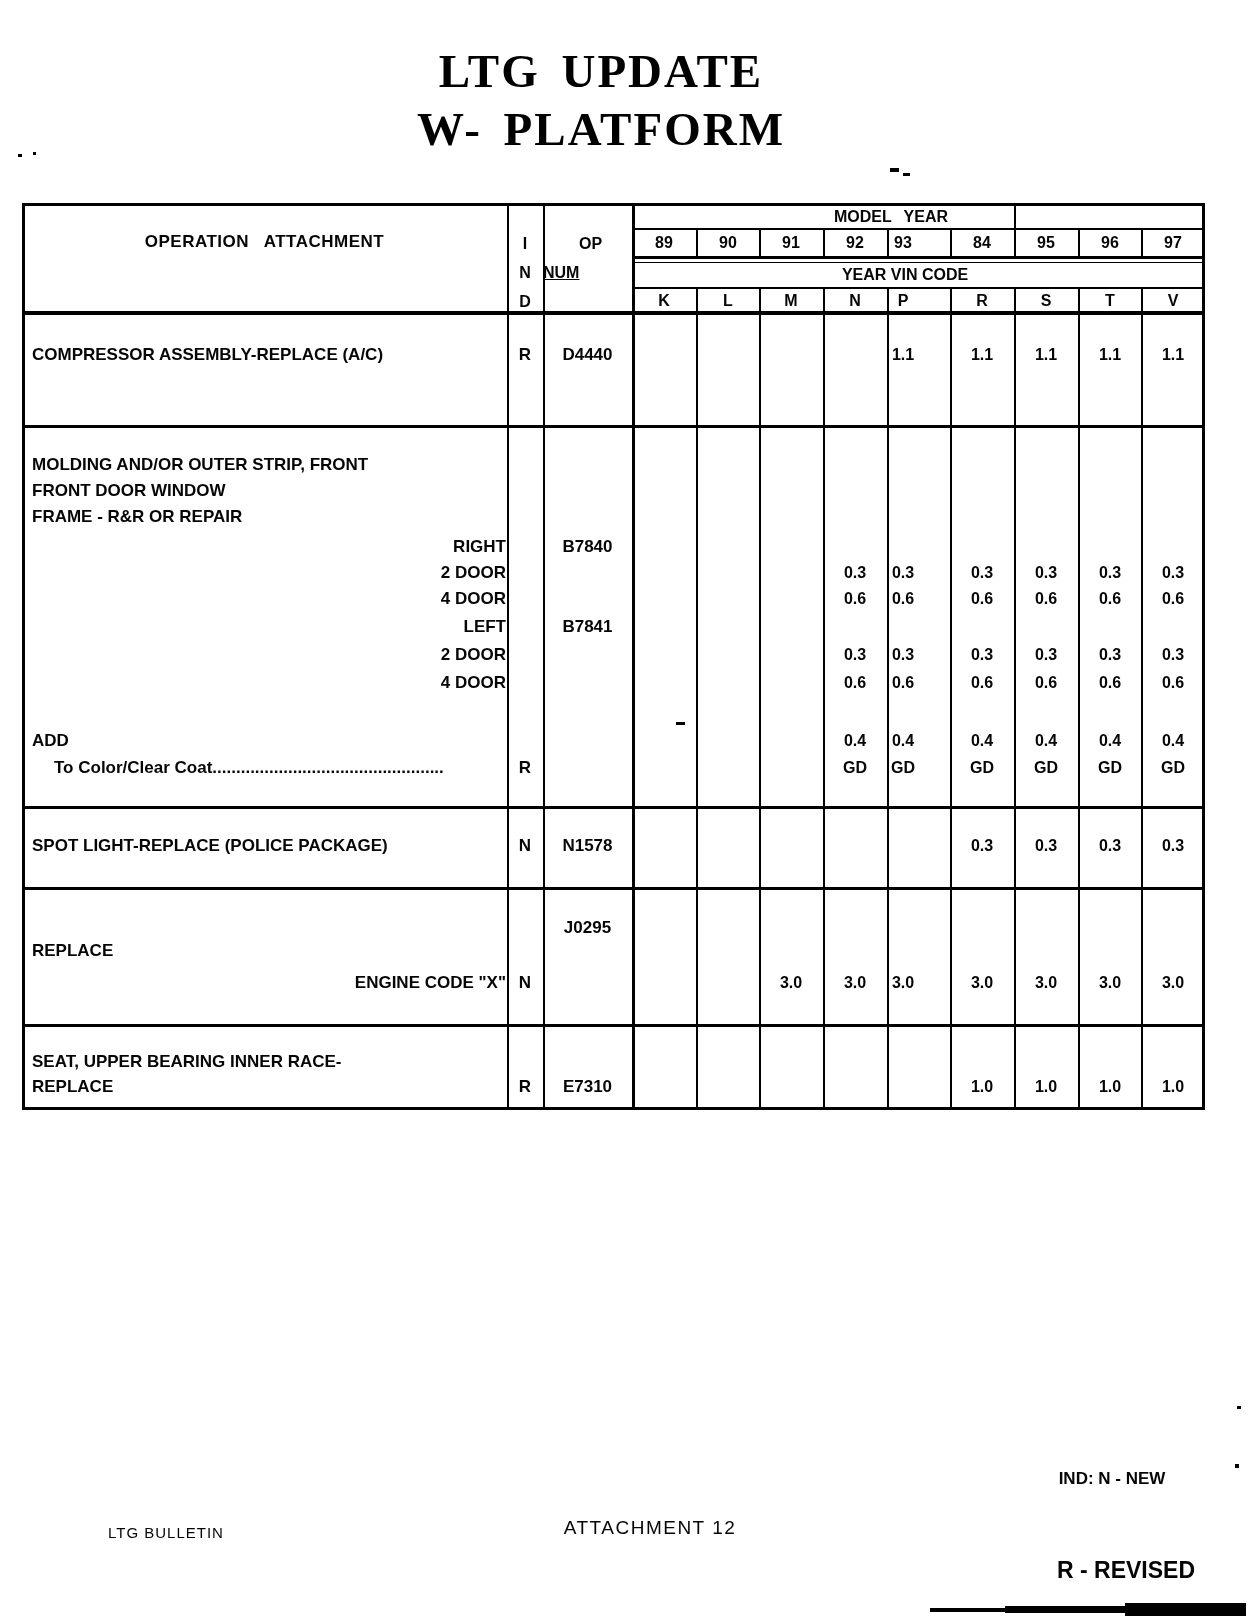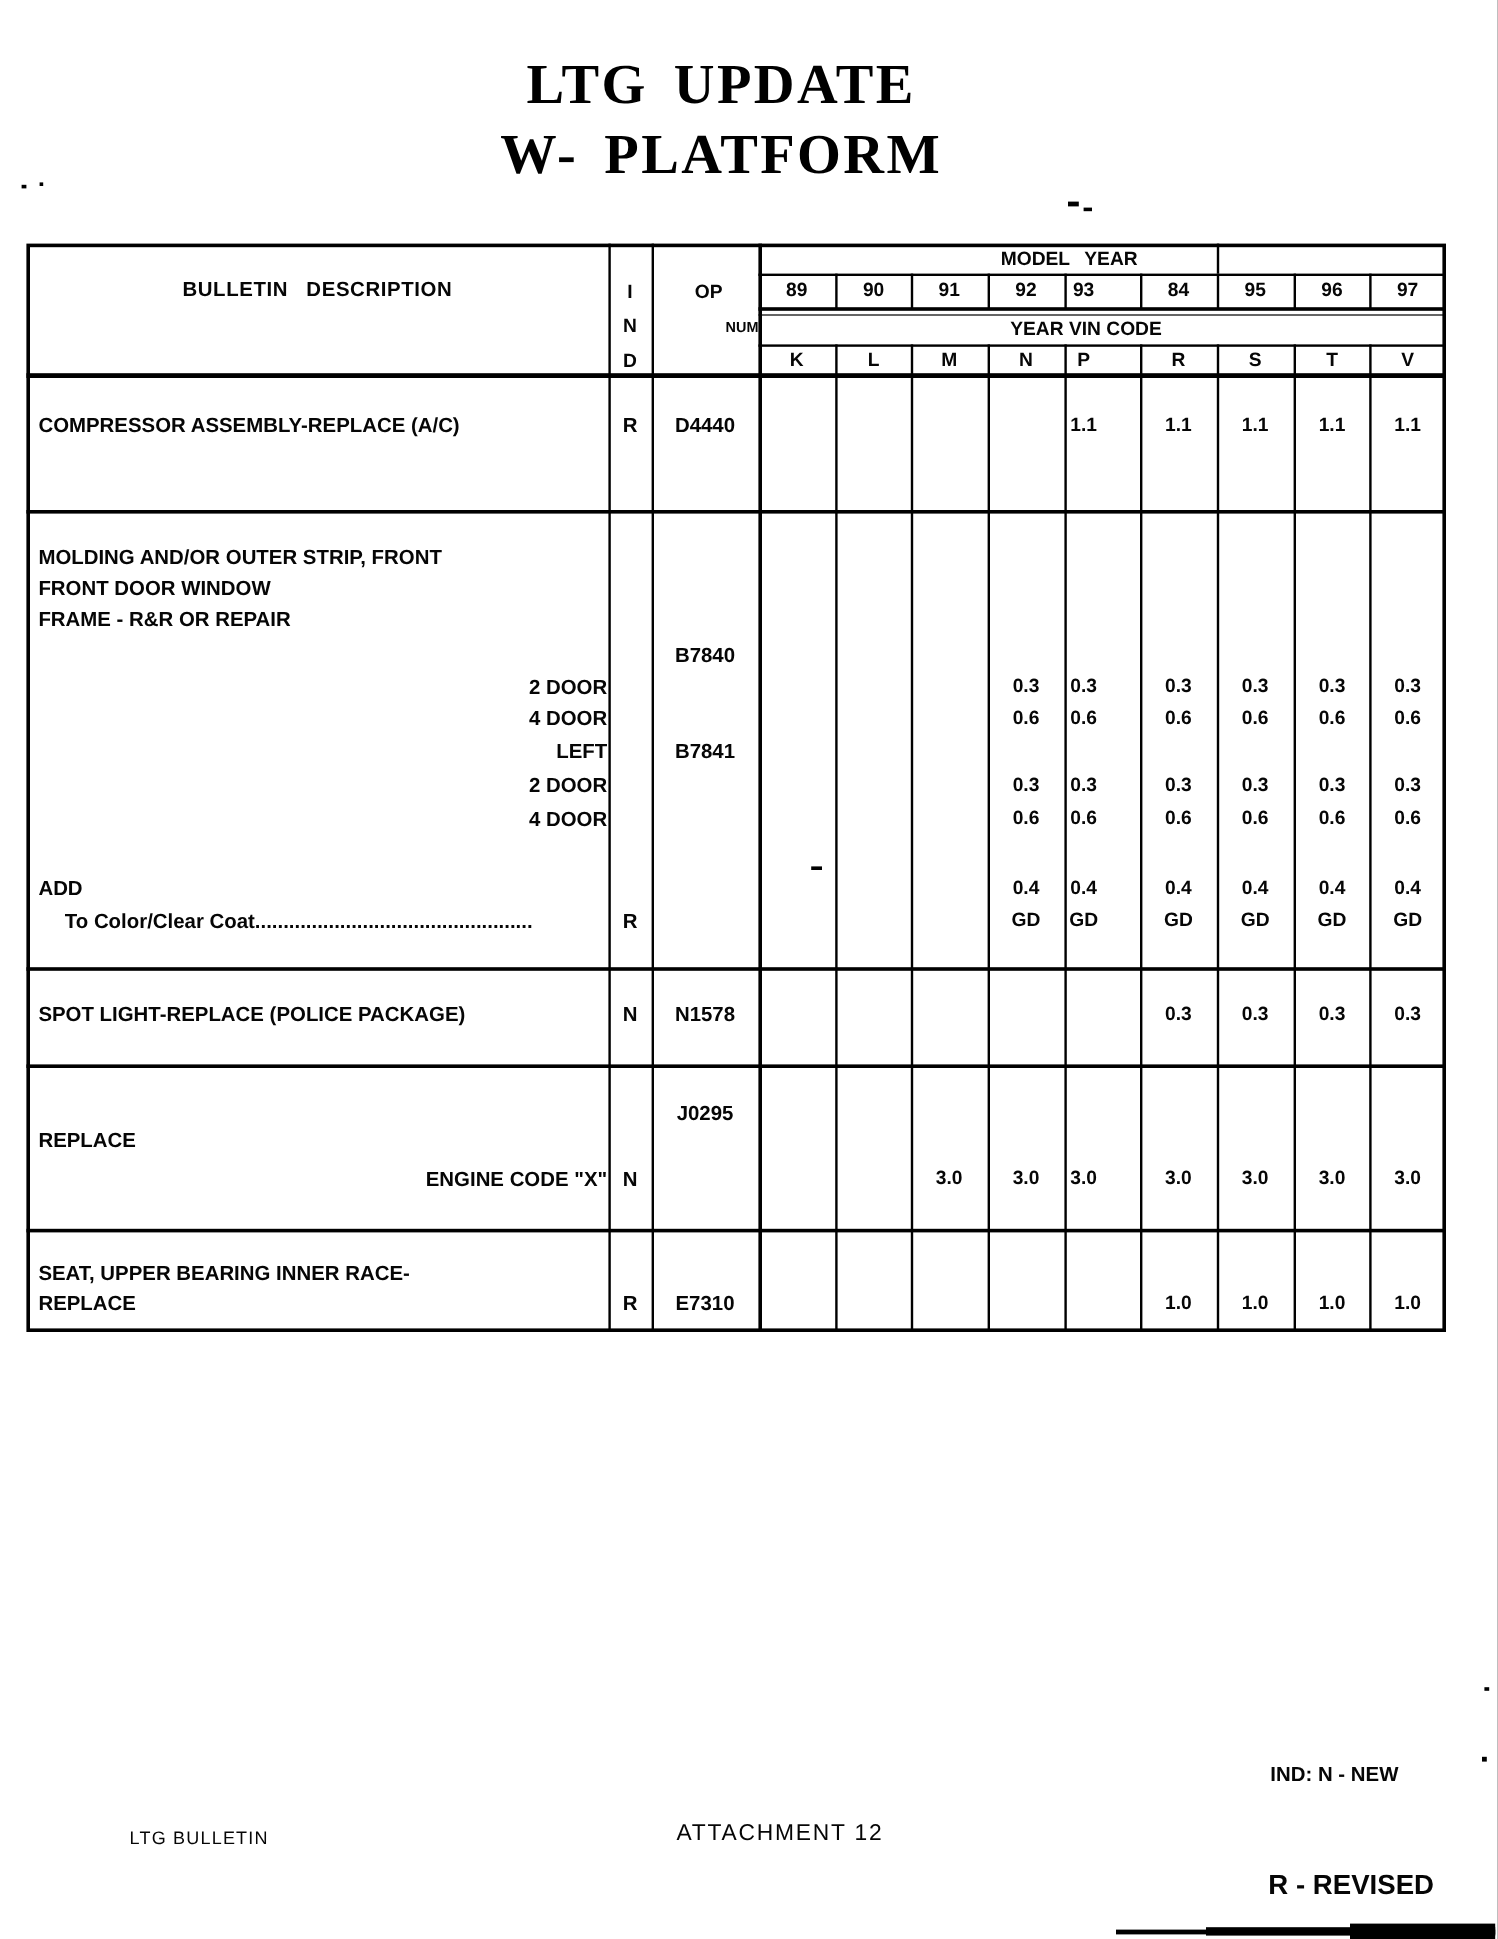--- a/index.html
+++ b/index.html
@@ -79,26 +79,26 @@
   <div class="hl" style="left:632px;top:256px;width:573px;height:3px;"></div>
   <div class="hl" style="left:632px;top:262px;width:573px;height:1px;"></div>
   <div class="hl" style="left:632px;top:287px;width:573px;"></div>
   <div class="hl" style="left:22px;top:311px;width:1183px;height:4px;"></div>
 
   <div class="hl" style="left:22px;top:425px;width:1183px;height:3px;"></div>
   <div class="hl" style="left:22px;top:806px;width:1183px;height:3px;"></div>
   <div class="hl" style="left:22px;top:887px;width:1183px;height:3px;"></div>
   <div class="hl" style="left:22px;top:1024px;width:1183px;height:3px;"></div>
 
-  <div class="hdr" style="left:22px;top:230px;width:485px;text-align:center;font-size:17px;letter-spacing:0.5px;word-spacing:10px;">BULLETIN DESCRIPTION</div>
+  <div class="hdr" style="left:22px;top:230px;width:485px;text-align:center;font-size:17px;letter-spacing:0.5px;word-spacing:10px;">OPERATION ATTACHMENT</div>
   <div class="hdr" style="left:507px;top:232px;width:36px;text-align:center;font-size:16px;">I</div>
   <div class="hdr" style="left:507px;top:261px;width:36px;text-align:center;font-size:16px;">N</div>
   <div class="hdr" style="left:507px;top:290px;width:36px;text-align:center;font-size:16px;">D</div>
   <div class="hdr" style="left:543px;top:232px;width:95px;text-align:center;font-size:16px;">OP</div>
-  <div class="hdr" style="left:543px;top:261px;width:89px;text-align:right;font-size:12px;">NUM</div>
+  <div class="hdr" style="left:543px;top:261px;width:89px;text-align:left;font-size:16px;text-decoration:underline;">NUM</div>
   <div class="hdr" style="left:700px;top:205px;width:382px;text-align:center;font-size:16px;word-spacing:8px;">MODEL YEAR</div>
   <div class="hdr" style="left:605px;top:263px;width:600px;text-align:center;font-size:16px;">YEAR VIN CODE</div>
 
   <div class="row" style="top:230px;">
     <span class="cells">
         <span class="cell c0">89</span>
         <span class="cell c1">90</span>
         <span class="cell c2">91</span>
         <span class="cell c3">92</span>
         <span class="cell c4">93</span>
@@ -142,20 +142,21 @@
   <div class="row" style="top:452px;">
     <span class="lbl">MOLDING AND/OR OUTER STRIP, FRONT</span>
   </div>
   <div class="row" style="top:478px;">
     <span class="lbl">FRONT DOOR WINDOW</span>
   </div>
   <div class="row" style="top:504px;">
     <span class="lbl">FRAME - R&amp;R OR REPAIR</span>
   </div>
   <div class="row" style="top:534px;">
+    <span class="lbl right">RIGHT</span>
     <span class="op">B7840</span>
   </div>
   <div class="row" style="top:560px;">
     <span class="lbl right">2 DOOR</span>
     <span class="cells">
         <span class="cell c0"></span>
         <span class="cell c1"></span>
         <span class="cell c2"></span>
         <span class="cell c3">0.3</span>
         <span class="cell c4">0.3</span>

